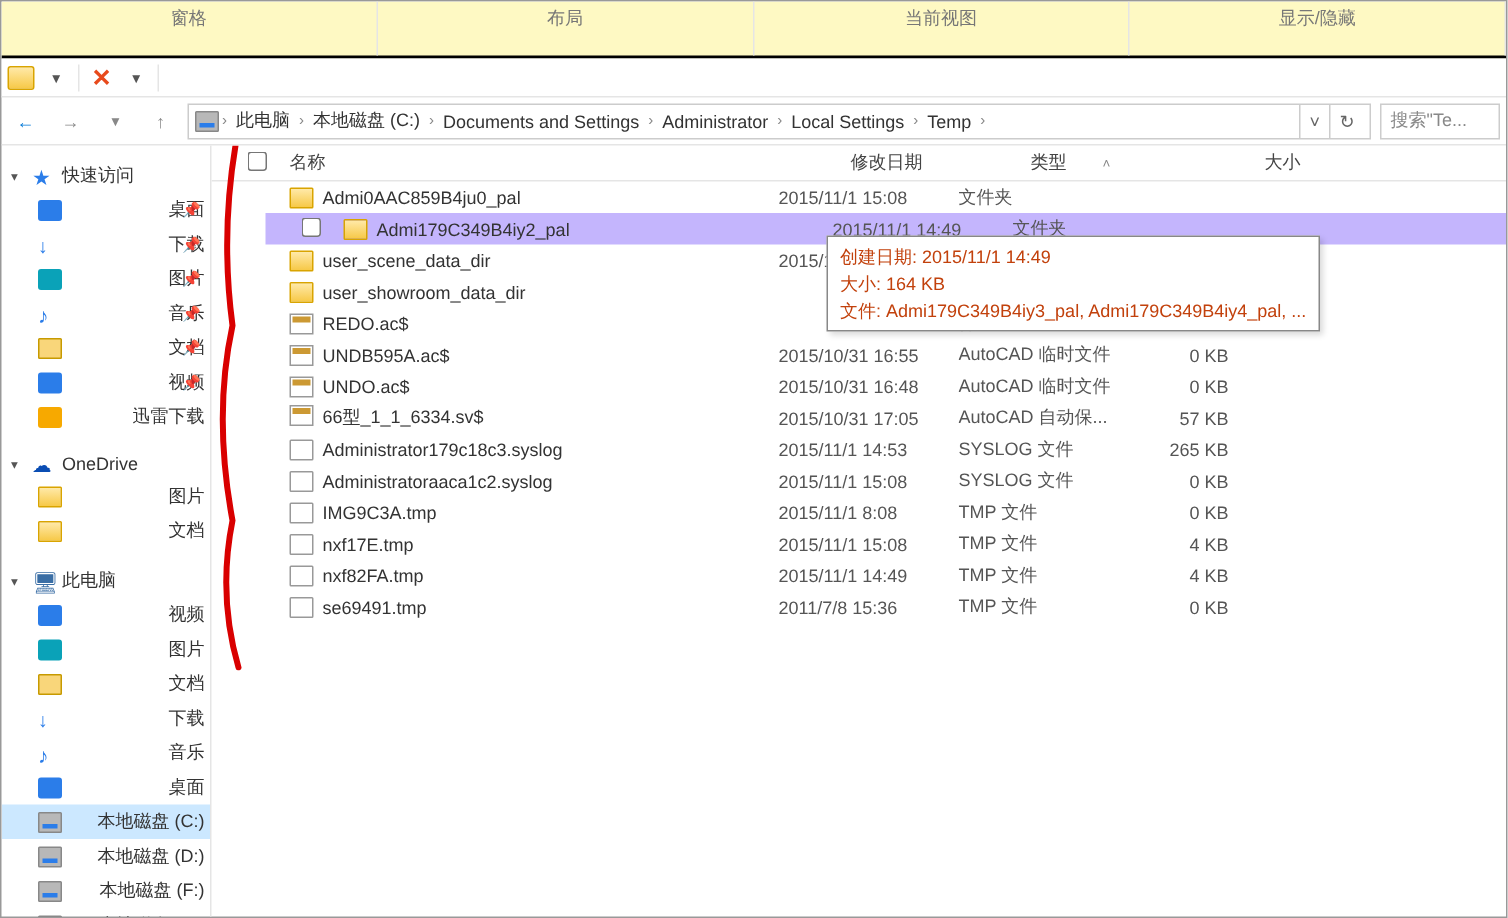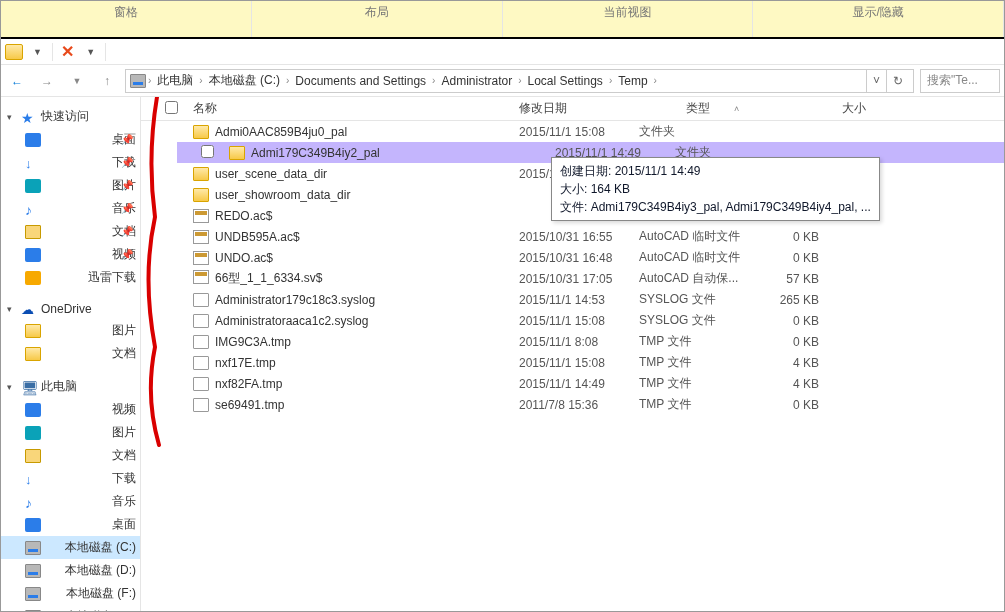--- a/index.html
+++ b/index.html
@@ -46,35 +46,35 @@
 .ic-drive { background: #b8b8b8; border: 1px solid #888; border-radius: 1px; position: relative; }
 .ic-drive::after { content: ""; position: absolute; bottom: 2px; left: 2px; right: 2px; height: 3px; background: #2b7de9; }
 .ic-file { background: #fff; border: 1px solid #999; border-radius: 1px; }
 .ic-acfile { background: #fff; border: 1px solid #999; position: relative; }
 .ic-acfile::before { content: ""; position: absolute; top: 1px; left: 1px; right: 1px; height: 4px; background: #c93; }
 
 .content { flex: 1; position: relative; overflow: hidden; }
 .col-head { display: flex; border-bottom: 1px solid #e5e5e5; height: 24px; align-items: center; color: #444; padding-left: 24px; }
 .col-head .chk { width: 16px; margin-right: 8px; }
 .col-name { width: 330px; padding-left: 4px; }
-.col-date { width: 120px; }
-.col-type { width: 120px; display: flex; align-items: center; gap: 24px; margin-left: 47px; }
+.col-date { width: 120px; margin-left: 48px; }
+.col-type { width: 120px; display: flex; align-items: center; gap: 24px; }
 .col-size { width: 70px; text-align: right; padding-right: 10px; }
 
 .rows { }
 .row { display: flex; align-items: center; height: 21px; padding-left: 24px; color: #333; }
 .row.sel { background: #c4b5fd; margin-left: 36px; }
 .row .chkcell { width: 16px; margin-right: 8px; visibility: hidden; }
 .row.sel .chkcell { visibility: visible; }
 .row .rname { width: 330px; display: flex; align-items: flex-start; gap: 6px; padding-left: 4px; }
 .row .rdate { width: 120px; color: #555; }
 .row .rtype { width: 120px; color: #555; white-space: nowrap; overflow: hidden; text-overflow: clip; }
 .row .rsize { width: 70px; text-align: right; color: #555; padding-right: 10px; }
 
-.tooltip { position: absolute; left: 410px; top: 60px; background: #fff; border: 1px solid #888; padding: 4px 8px; color: #0f172a; line-height: 1.5; box-shadow: 2px 2px 4px rgba(0,0,0,0.15); z-index: 10; max-width: 380px; }
+.tooltip { position: absolute; left: 410px; top: 60px; background: #fff; border: 1px solid #888; padding: 4px 8px; color: #c2410c; line-height: 1.5; box-shadow: 2px 2px 4px rgba(0,0,0,0.15); z-index: 10; max-width: 380px; }
 
 .annot { position: absolute; pointer-events: none; z-index: 5; }
 .ann-curve { left: 155px; top: 140px; }
 
 input[type=checkbox] { width: 13px; height: 13px; }
 </style>
 </head>
 <body>
 
 <div class="ribbon-tabs">

